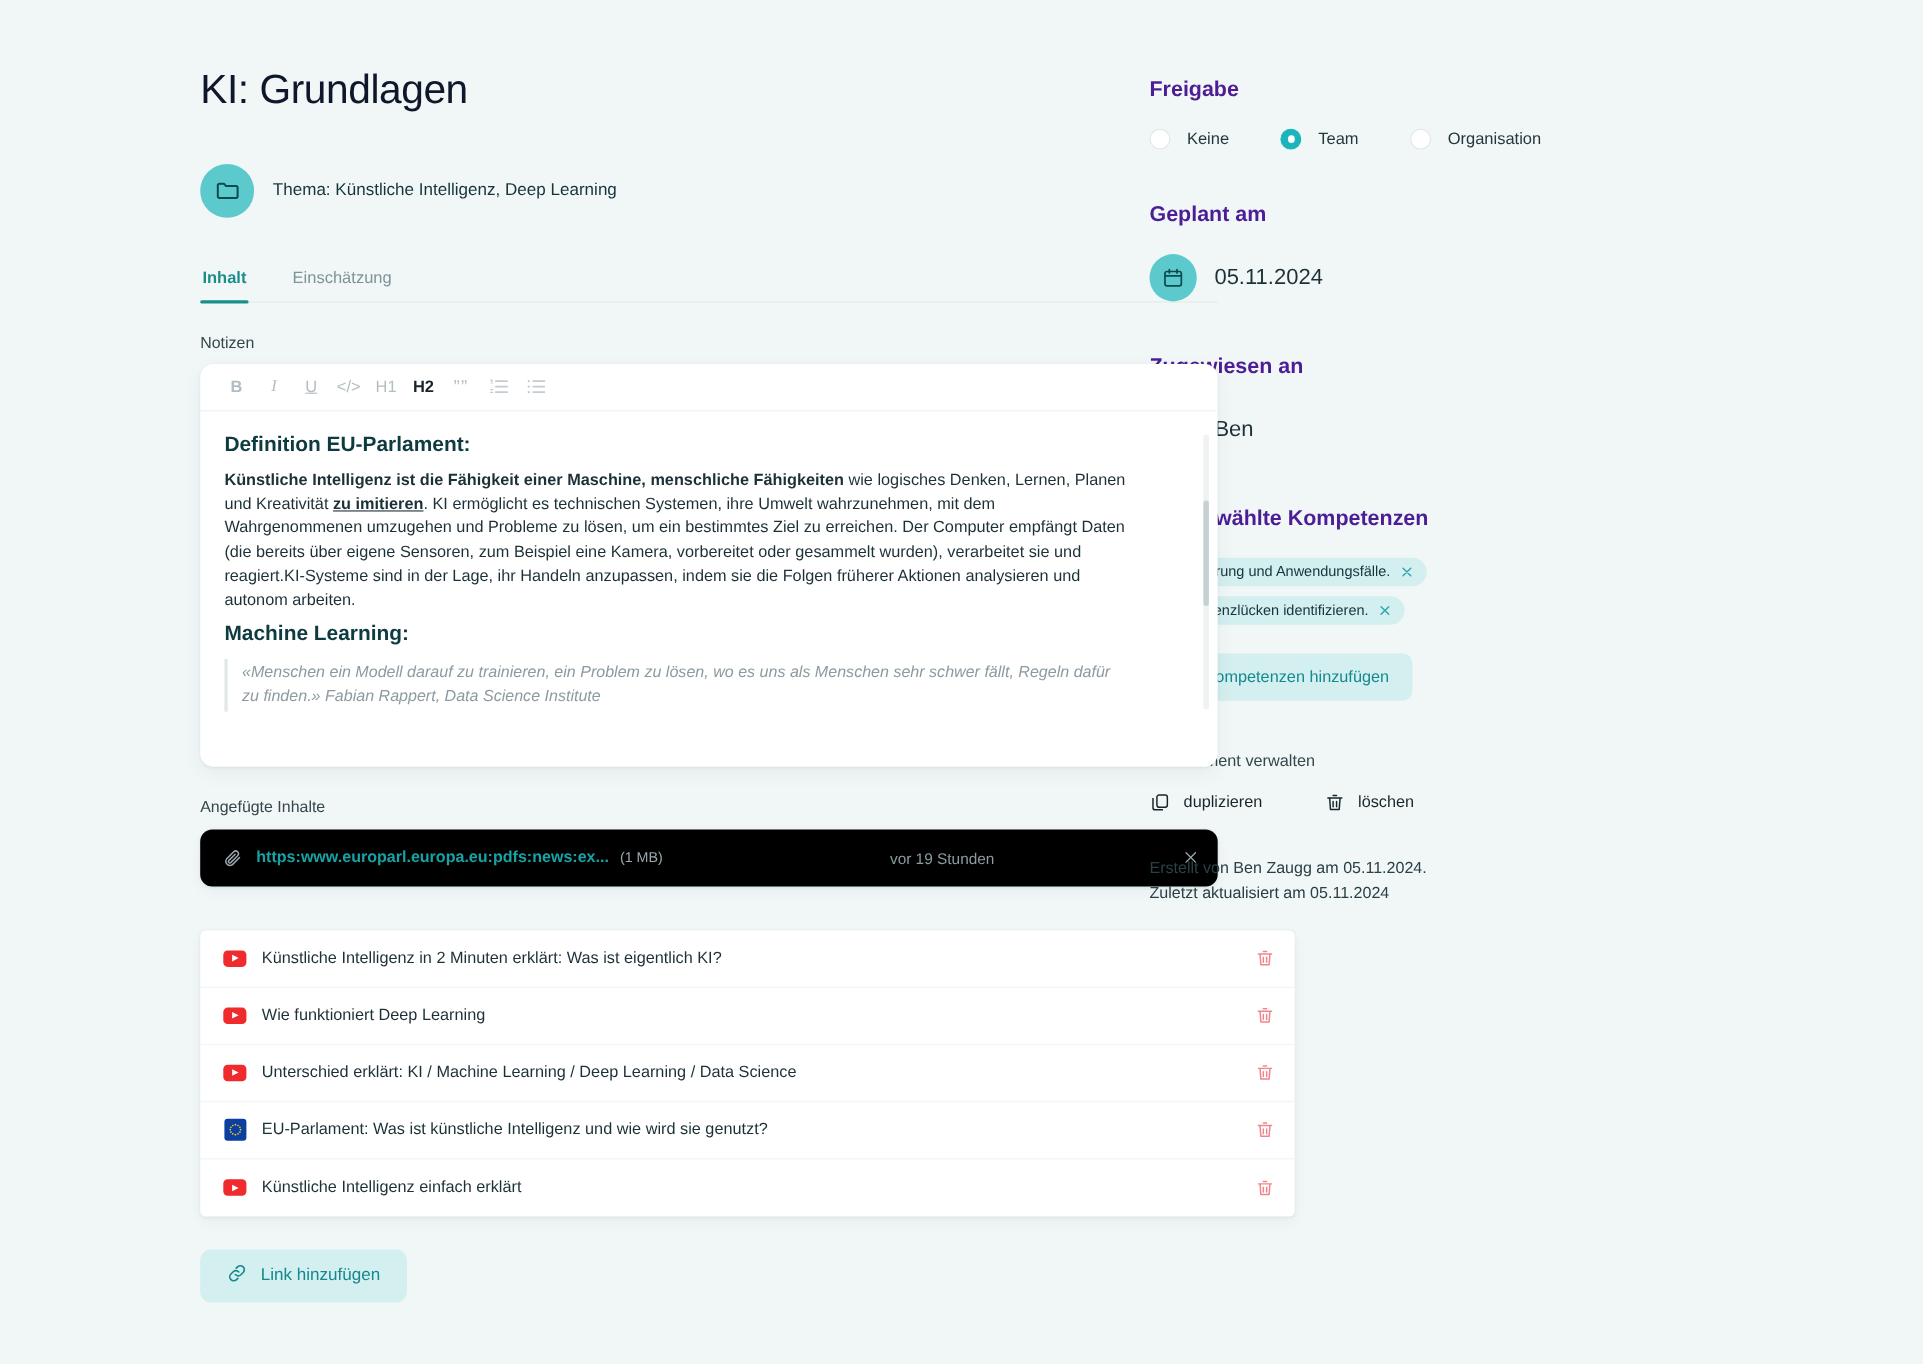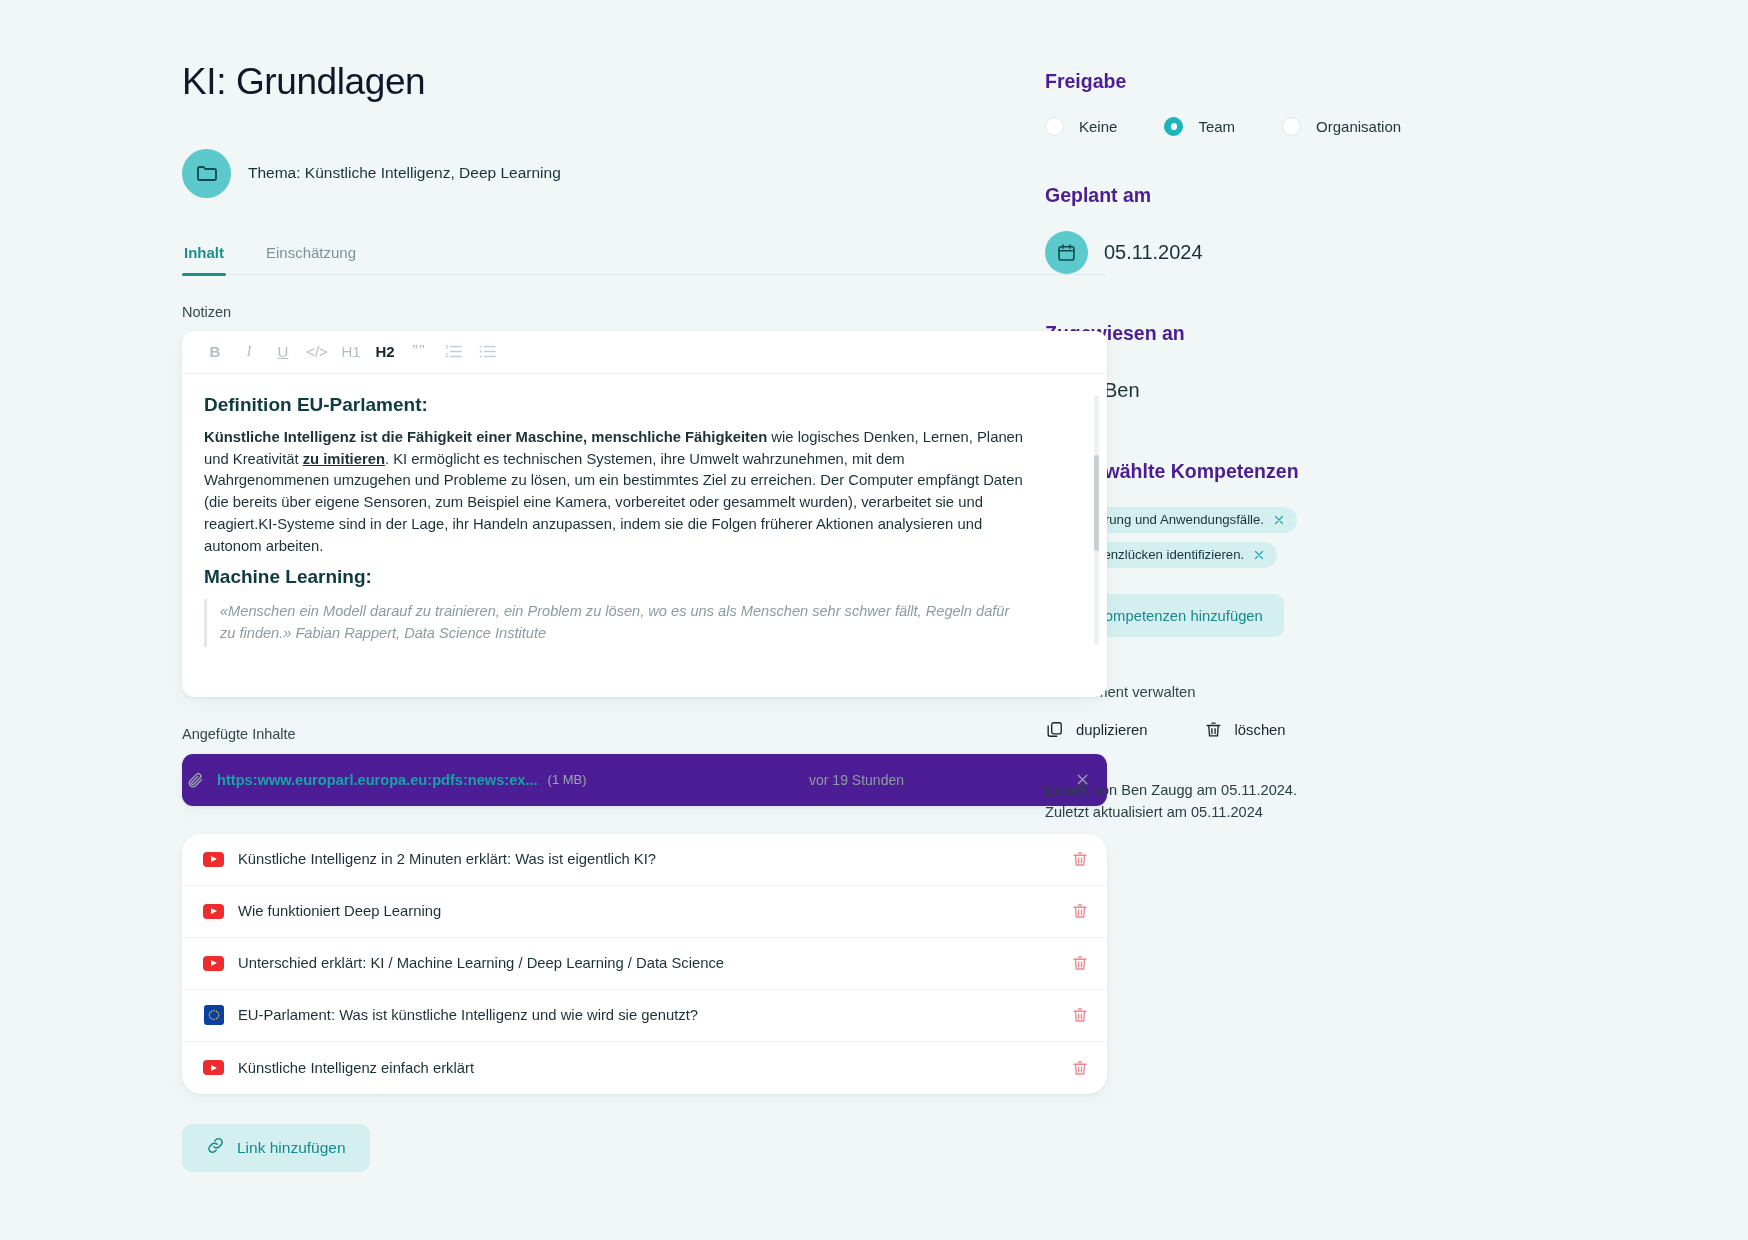--- a/index.html
+++ b/index.html
@@ -109,35 +109,35 @@
     width: 5px; height: 250px; border-radius: 4px; background:#eef2f3;
   }
   .ed-scroll i {
     display:block; position:absolute; top: 60px; left:0;
     width:5px; height: 96px; border-radius:4px; background:#c7d1d4;
   }
 
   
   .attach-card {
     width: 925px; margin-top: 12px;
-    background:#4c1d95; border-radius: 11px;
+    background:#000000; border-radius: 11px;
     box-shadow: 0 1px 3px rgba(20,60,70,.07), 0 5px 14px rgba(20,60,70,.04);
-    height: 52px; display:flex; align-items:center; padding: 0 16px 0 4px;
+    height: 52px; display:flex; align-items:center; padding: 0 16px 0 20px;
   }
   .clip { color:#9aa8ad; margin-right: 13px; display:flex; }
   .attach-link {
     color:#17a3a6; font-weight:600; font-size:14.6px; text-decoration:none; cursor:pointer;
   }
   .attach-size { color:#9aa8ad; font-size:13px; margin-left:10px; }
   .attach-time { color:#8b9ba0; font-size:14px; margin-left: auto; margin-right: 170px; }
   .attach-x { color:#98a5aa; cursor:pointer; display:flex; }
 
   .links-card {
-    width: 925px; margin-top: 28px;
-    background:#fff; border-radius: 19px;
+    width: 995px; margin-top: 40px;
+    background:#fff; border-radius: 5px;
     box-shadow: 0 1px 3px rgba(20,60,70,.07), 0 5px 14px rgba(20,60,70,.04);
     overflow:hidden;
   }
   .link-row {
     display:flex; align-items:center; height: 52px;
     padding: 0 18px 0 21px;
     border-bottom: 1px solid #f0f4f5;
     cursor: pointer;
   }
   .link-row:last-child { border-bottom: none; }

